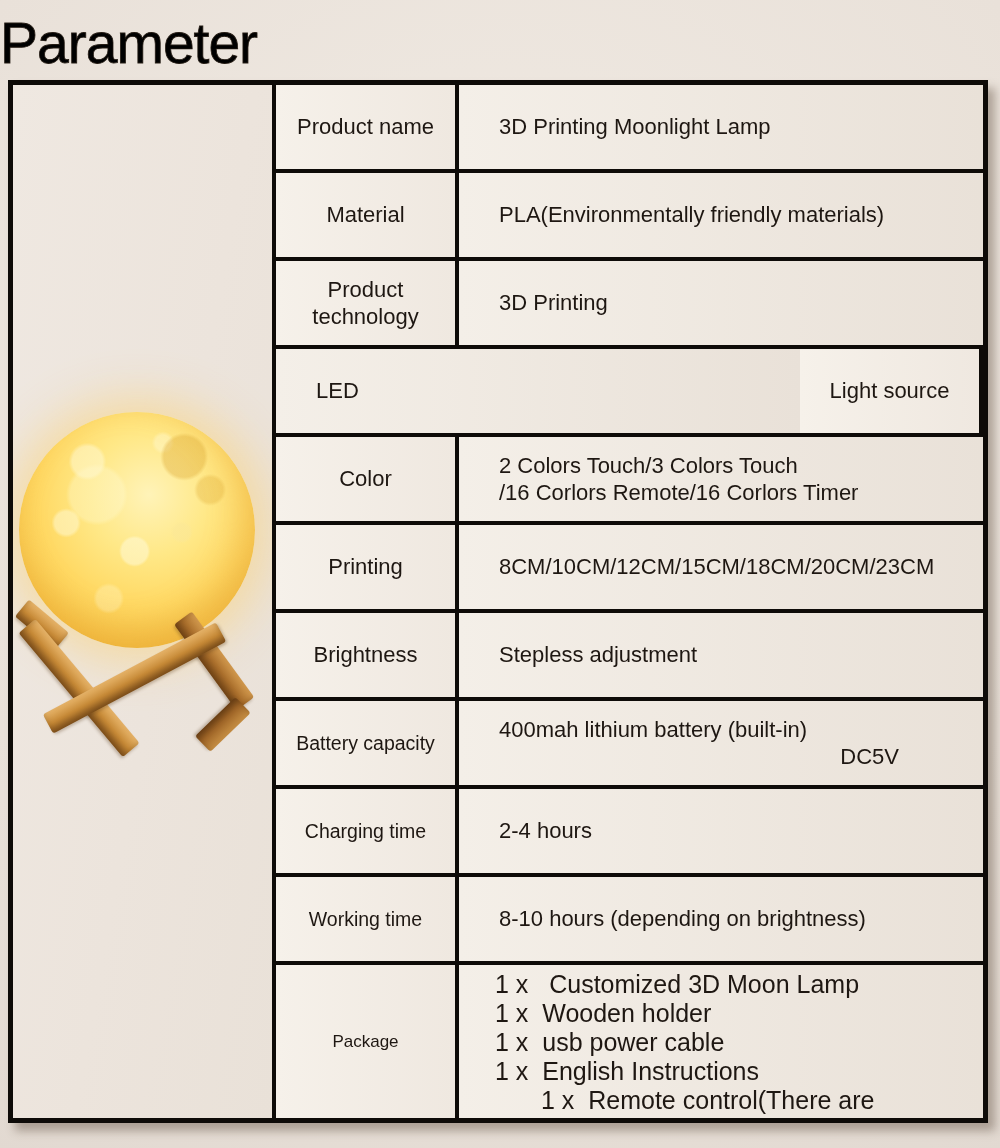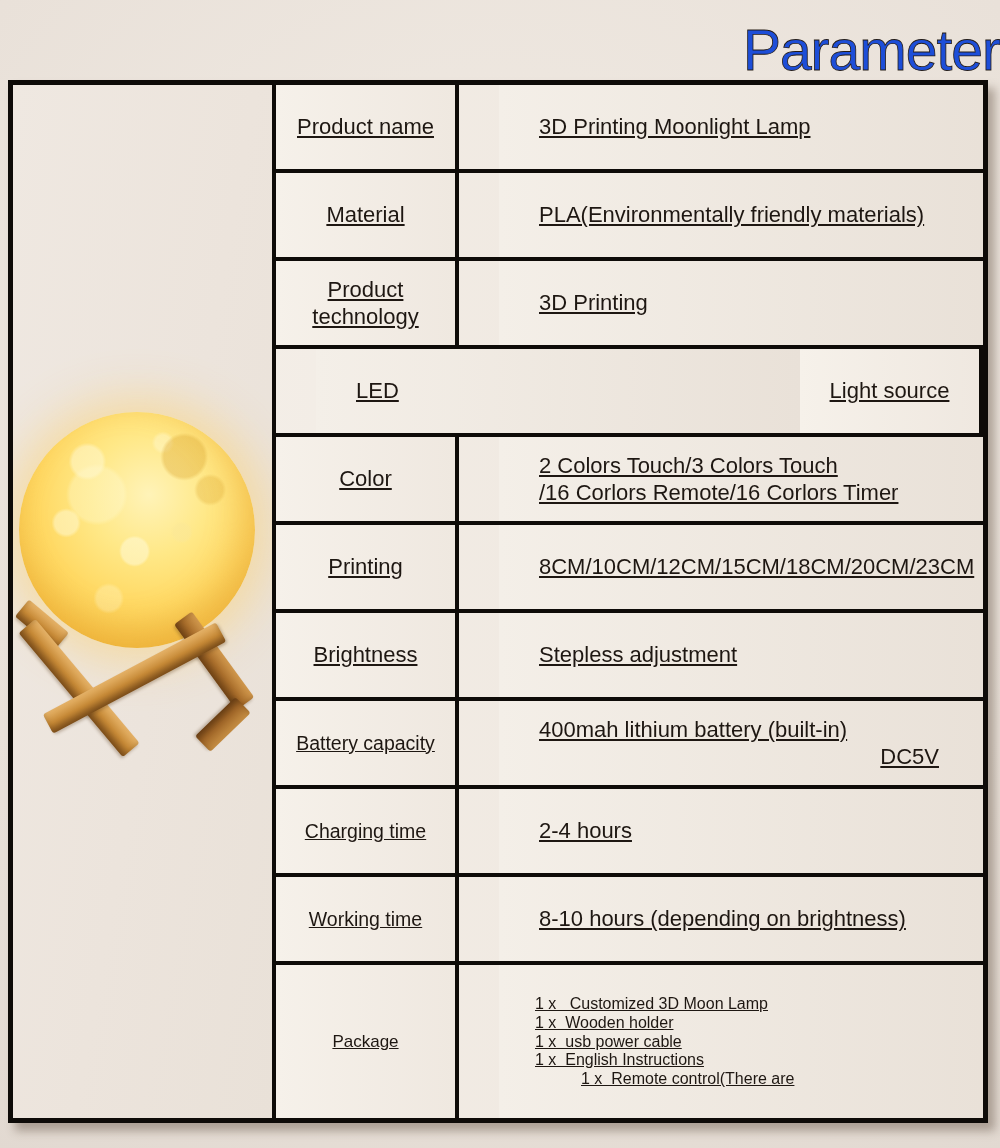--- a/index.html
+++ b/index.html
@@ -5,75 +5,74 @@
   * { box-sizing: border-box; margin: 0; padding: 0; }
   html,body { width:1000px; height:1148px; }
   body {
     font-family: "Liberation Sans", sans-serif;
     color: #1e1712;
     background: radial-gradient(140% 115% at 50% 32%, #f1ebe4 0%, #e9e1d9 45%, #d9cfc7 100%);
     position: relative;
     overflow: hidden;
   }
   .title {
-    text-align: right;
+    text-align: left;
     font-size: 57px;
     font-weight: 500;
     letter-spacing: -1px;
-    color: #1d4ed8;
+    color: #000000;
     -webkit-text-stroke: 0.8px #241b13;
-    padding-top: 17px;
+    padding-top: 10px;
     height: 74px;
   }
   .param-table {
     position: absolute;
     left: 8px; top: 80px;
     width: 980px; height: 1043px;
     border: 5px solid #0e0b08;
     display: flex;
     background: linear-gradient(90deg, #f7f2ec, #eae2d9);
     box-shadow: 7px 8px 9px rgba(80,60,45,0.38);
   }
   .image-cell {
     width: 263px;
     border-right: 4px solid #0e0b08;
     position: relative;
     background: linear-gradient(100deg, #efe8e1 0%, #ece4dc 55%, #e9e1d8 100%);
     overflow: hidden;
   }
-  .rows { flex: 1; display: flex; flex-direction: column; text-decoration: underline; }
+  .rows { flex: 1; display: flex; flex-direction: column; }
   .param-row { display: flex; flex: 0 0 88px; border-bottom: 4px solid #0e0b08; }
   .param-row:last-child { flex: 1 1 auto; border-bottom: none; }
   .cell.label {
     width: 183px;
     border-right: 4px solid #0e0b08;
     display: flex; align-items: center; justify-content: center;
     text-align: center;
     font-size: 22px;
     line-height: 1.25;
     padding: 0 8px;
     background: linear-gradient(90deg, #f6f1ea, #efe8e0);
   }
   .cell.value {
     flex: 1;
     display: flex; flex-direction: column; justify-content: center;
     padding-left: 40px; padding-right: 0;
     font-size: 22px;
     gap: 1px;
     background: linear-gradient(90deg, #f4efe8, #e9e1d8);
-    margin-left: 40px;
   }
   .value-line { white-space: pre-wrap; line-height: 1.18; }
   
   .param-row:nth-child(8) .cell.label,
   .param-row:nth-child(9) .cell.label,
   .param-row:nth-child(10) .cell.label { font-size: 19.5px; }
   .param-row:nth-child(11) .cell.label { font-size: 17px; }
   .param-row:nth-child(8) .value-line:nth-child(2) { width: 400px; text-align: right; }
-  .param-row:nth-child(11) .cell.value { font-size: 16px; padding-left: 36px; }
+  .param-row:nth-child(11) .cell.value { font-size: 25px; padding-left: 36px; }
   .param-row:nth-child(11) .value-line { line-height: 1.12; }
   .param-row:nth-child(11) .value-line:last-child { padding-left: 46px; }
 
   
   .moon {
     position: absolute;
     left: 6px; top: 327px;
     width: 236px; height: 236px;
     border-radius: 50%;
     z-index: 1;

